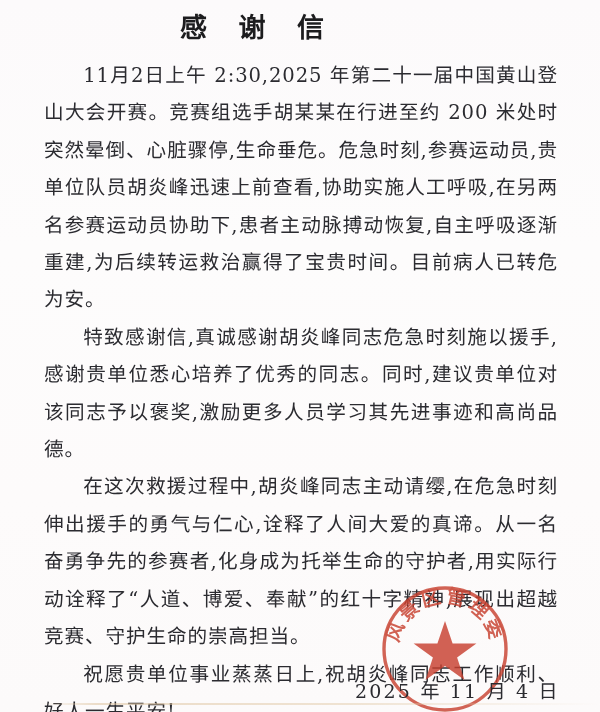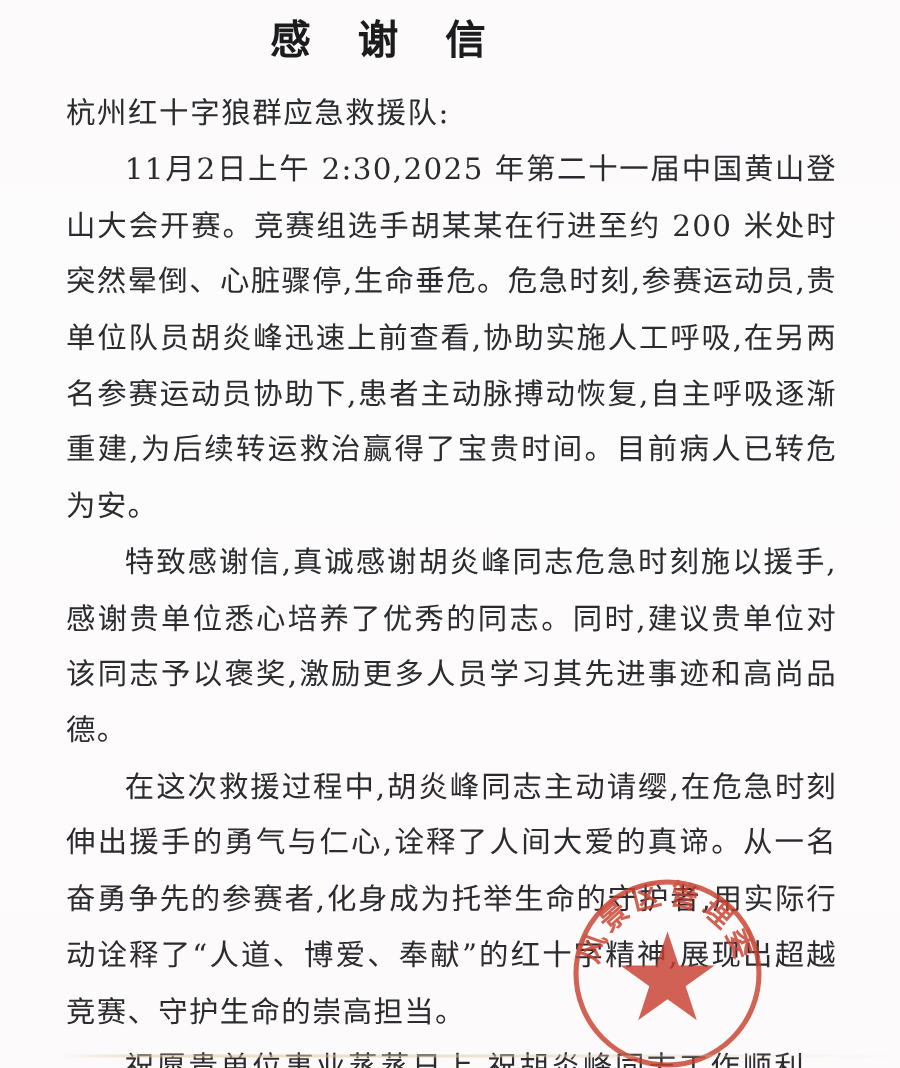--- a/index.html
+++ b/index.html
@@ -112,21 +112,20 @@
 </style>
 </head>
 <body>
 
 <div class="paper">
   <div class="page">
 
     <div class="doc-title">感 谢 信</div>
 
     <div class="letter-body">
-      <p class="salutation">杭州红十字狼群应急救援队:</p>
 
       <p class="para">11月2日上午 2:30,2025 年第二十一届中国黄山登山大会开赛。竞赛组选手胡某某在行进至约 200 米处时突然晕倒、心脏骤停,生命垂危。危急时刻,参赛运动员,贵单位队员胡炎峰迅速上前查看,协助实施人工呼吸,在另两名参赛运动员协助下,患者主动脉搏动恢复,自主呼吸逐渐重建,为后续转运救治赢得了宝贵时间。目前病人已转危为安。</p>
 
       <p class="para">特致感谢信,真诚感谢胡炎峰同志危急时刻施以援手,感谢贵单位悉心培养了优秀的同志。同时,建议贵单位对该同志予以褒奖,激励更多人员学习其先进事迹和高尚品德。</p>
 
       <p class="para">在这次救援过程中,胡炎峰同志主动请缨,在危急时刻伸出援手的勇气与仁心,诠释了人间大爱的真谛。从一名奋勇争先的参赛者,化身成为托举生命的守护者,用实际行动诠释了“人道、博爱、奉献”的红十字精神,展现出超越竞赛、守护生命的崇高担当。</p>
 
       <p class="para">祝愿贵单位事业蒸蒸日上,祝胡炎峰同志工作顺利、好人一生平安!</p>
 
     </div>
@@ -137,17 +136,18 @@
           <path id="sealArc" d="M 18,64 A 46,46 0 1 1 110,64" fill="none"></path>
         </defs>
         <circle cx="64" cy="64" r="61" fill="none" stroke="#c8402f" stroke-width="3.4" opacity="0.92"></circle>
         <text font-family="'DejaVu Sans','Liberation Sans',sans-serif" font-size="19" font-weight="bold" fill="#c8402f" letter-spacing="3.2" opacity="0.93">
           <textPath href="#sealArc" startOffset="50%" text-anchor="middle">黄山风景区管理委员会</textPath>
         </text>
         <polygon points="64,36 71.6,58.6 95.4,58.6 76.1,72.5 83.5,95.1 64,81.1 44.5,95.1 51.9,72.5 32.6,58.6 56.4,58.6" fill="#c8402f" opacity="0.93"></polygon>
       </svg>
     </div>
 
+    <div class="sign-date">2025 年 11 月 4 日</div>
 
     <div class="bottom-edge"></div>
 
   </div>
 </div>
 
 </body></html>

